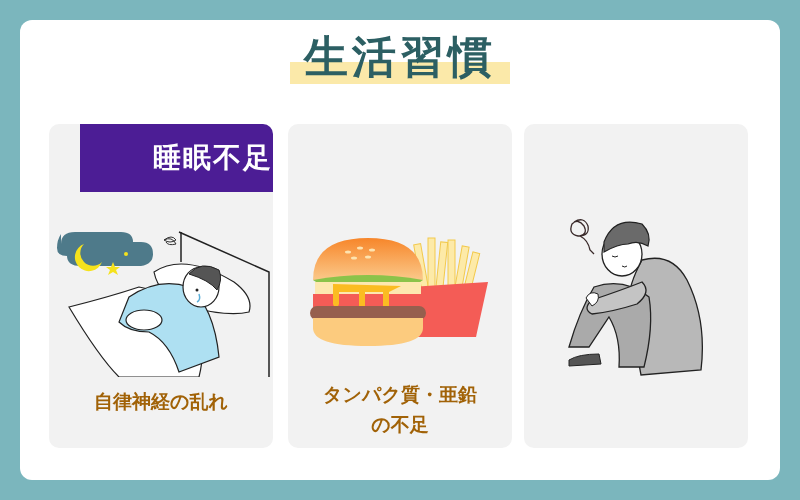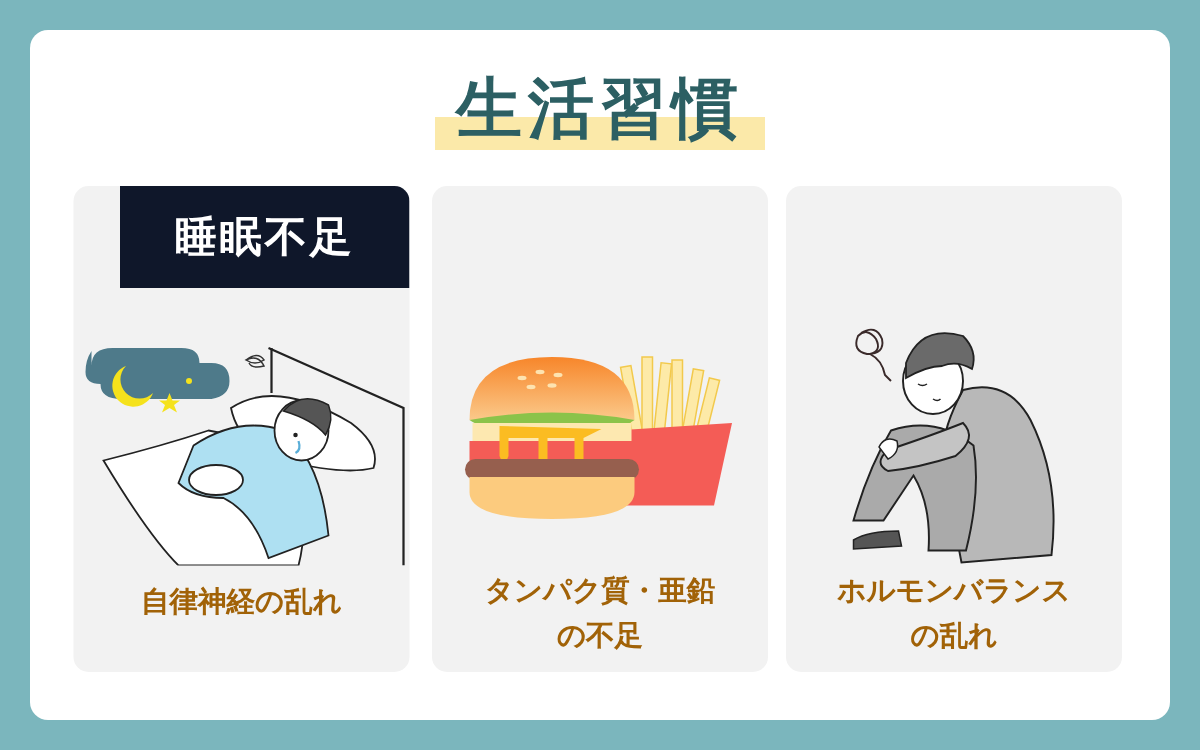--- a/index.html
+++ b/index.html
@@ -1,23 +1,23 @@
 <!DOCTYPE html>
 <html><head>
 <meta charset="utf-8">
 <style>
   html,body{margin:0;padding:0;}
   body{width:800px;height:500px;background:#7bb6bd;position:relative;overflow:hidden;font-family:"DejaVu Sans","Liberation Sans",sans-serif;}
   .card{position:absolute;left:20px;top:20px;width:760px;height:460px;background:#ffffff;border-radius:12px;}
-  .title-wrap{position:absolute;left:0;top:28px;width:800px;text-align:center;margin-top:16px;}
+  .title-wrap{position:absolute;left:0;top:28px;width:800px;text-align:center;}
   .title{display:inline-block;position:relative;font-size:44px;font-weight:bold;color:#2c5f63;letter-spacing:4px;padding:0 6px;line-height:58px;}
   .title-hl{position:absolute;left:-8px;right:-8px;bottom:2px;height:22px;background:#fbe9a9;z-index:0;}
   .title-text{position:relative;z-index:1;}
   .col{position:absolute;top:124px;width:224px;height:324px;background:#f2f2f2;border-radius:10px;overflow:hidden;}
-  .col-head{height:68px;background:#0f172a;color:#ffffff;font-size:28px;font-weight:bold;text-align:center;line-height:68px;letter-spacing:2px;margin-left:31px;}
+  .col-head{height:68px;background:#4c1d95;color:#ffffff;font-size:28px;font-weight:bold;text-align:right;line-height:68px;letter-spacing:2px;margin-left:31px;}
   .col-img{position:absolute;left:0;top:78px;width:224px;height:175px;}
   .col-cap{position:absolute;left:0;top:255px;width:224px;text-align:center;font-size:19px;font-weight:bold;color:#a16207;line-height:30px;}
 </style>
 </head>
 <body>
 
 <div class="card"></div>
 
 <div class="title-wrap">
   <div class="title">
@@ -115,17 +115,13 @@
       <path d="M62 96 q4-8 12-4 q2 8-6 12z" fill="#fff" stroke="#222" stroke-width="1"></path>
 
       <path d="M45 158 q10-6 30-6 l2 10 l-32 2z" fill="#555" stroke="#222" stroke-width="1"></path>
 
       <ellipse cx="98" cy="52" rx="20" ry="22" fill="#fff" stroke="#222" stroke-width="1.3"></ellipse>
       <path d="M80 40 q10-26 38-18 q10 10 6 22 q-10-6-20-2 q-10 0-24 8z" fill="#6a6a6a" stroke="#222" stroke-width="1.2"></path>
       <path d="M88 54 q3 2 6 0" fill="none" stroke="#222" stroke-width="1"></path>
       <path d="M98 64 q3 2 5 0" fill="none" stroke="#222" stroke-width="1"></path>
     </svg>
   </div>
-  <div class="col-cap">
-    <div>ホルモンバランス</div>
-    <div>の乱れ</div>
-  </div>
 </div>
 
 </body></html>

